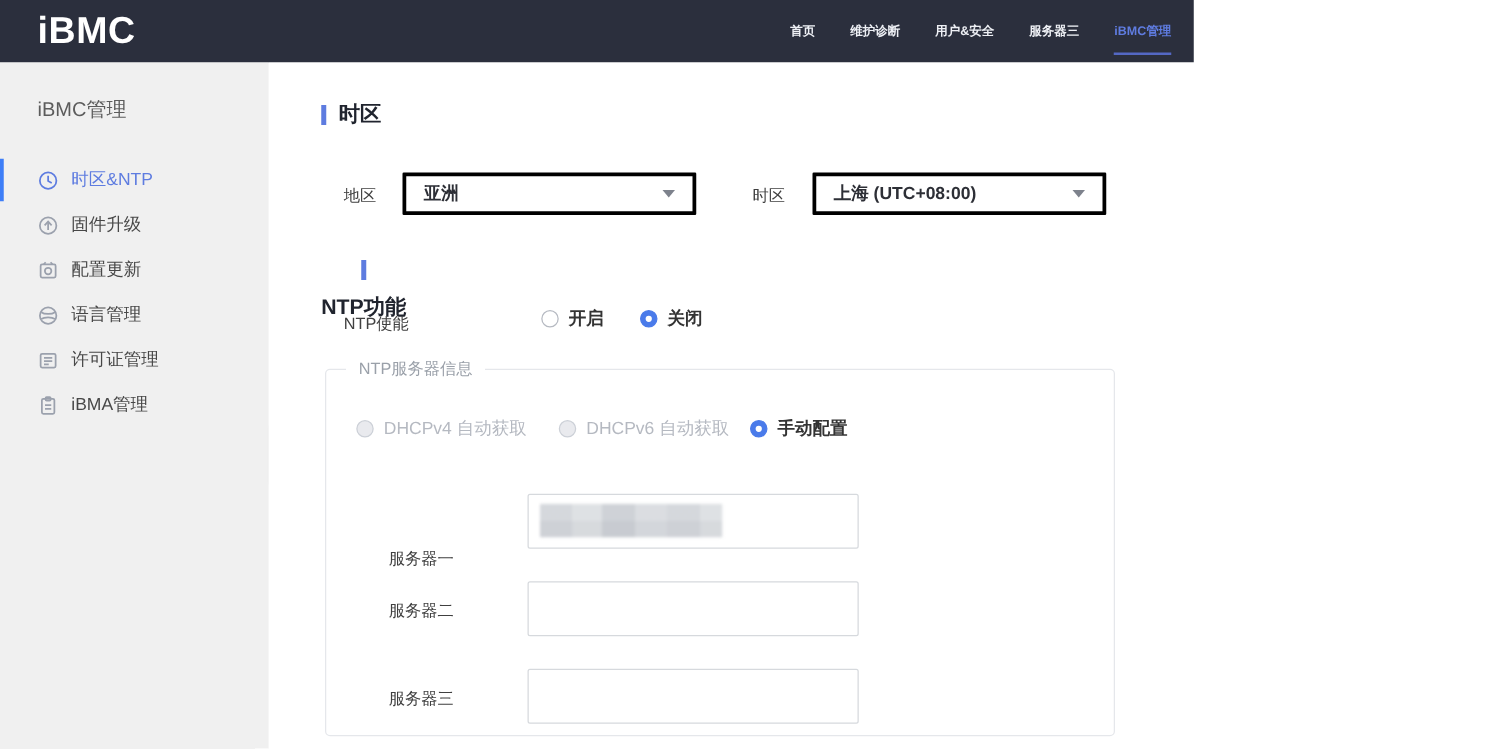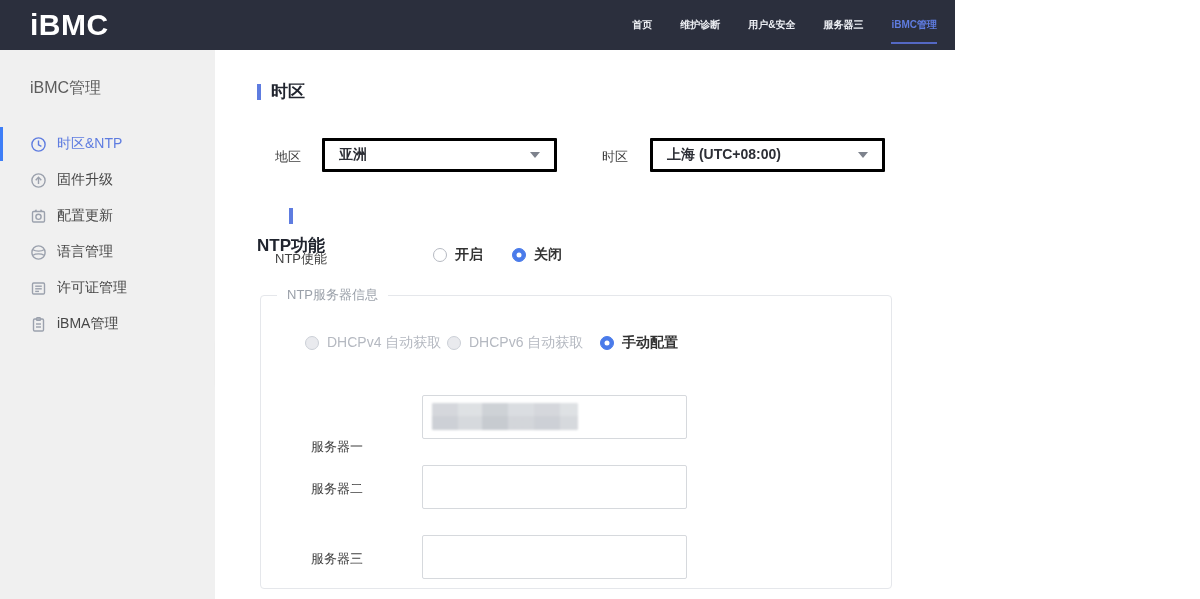--- a/index.html
+++ b/index.html
@@ -199,21 +199,21 @@
       <span class="radio-label">开启</span>
     </label>
     <label class="radio-item" style="left:297px; top:196px;">
       <span class="radio radio--checked"></span>
       <span class="radio-label">关闭</span>
     </label>
 
     <fieldset class="ntp-fieldset">
       <legend>NTP服务器信息</legend>
 
-      <label class="radio-item" style="left:44px; top:30px;">
+      <label class="radio-item" style="left:24px; top:30px;">
         <span class="radio radio--disabled"></span>
         <span class="radio-label radio-label--disabled">DHCPv4 自动获取</span>
       </label>
       <label class="radio-item" style="left:186px; top:30px;">
         <span class="radio radio--disabled"></span>
         <span class="radio-label radio-label--disabled">DHCPv6 自动获取</span>
       </label>
       <label class="radio-item" style="left:339px; top:30px;">
         <span class="radio radio--checked"></span>
         <span class="radio-label">手动配置</span>

